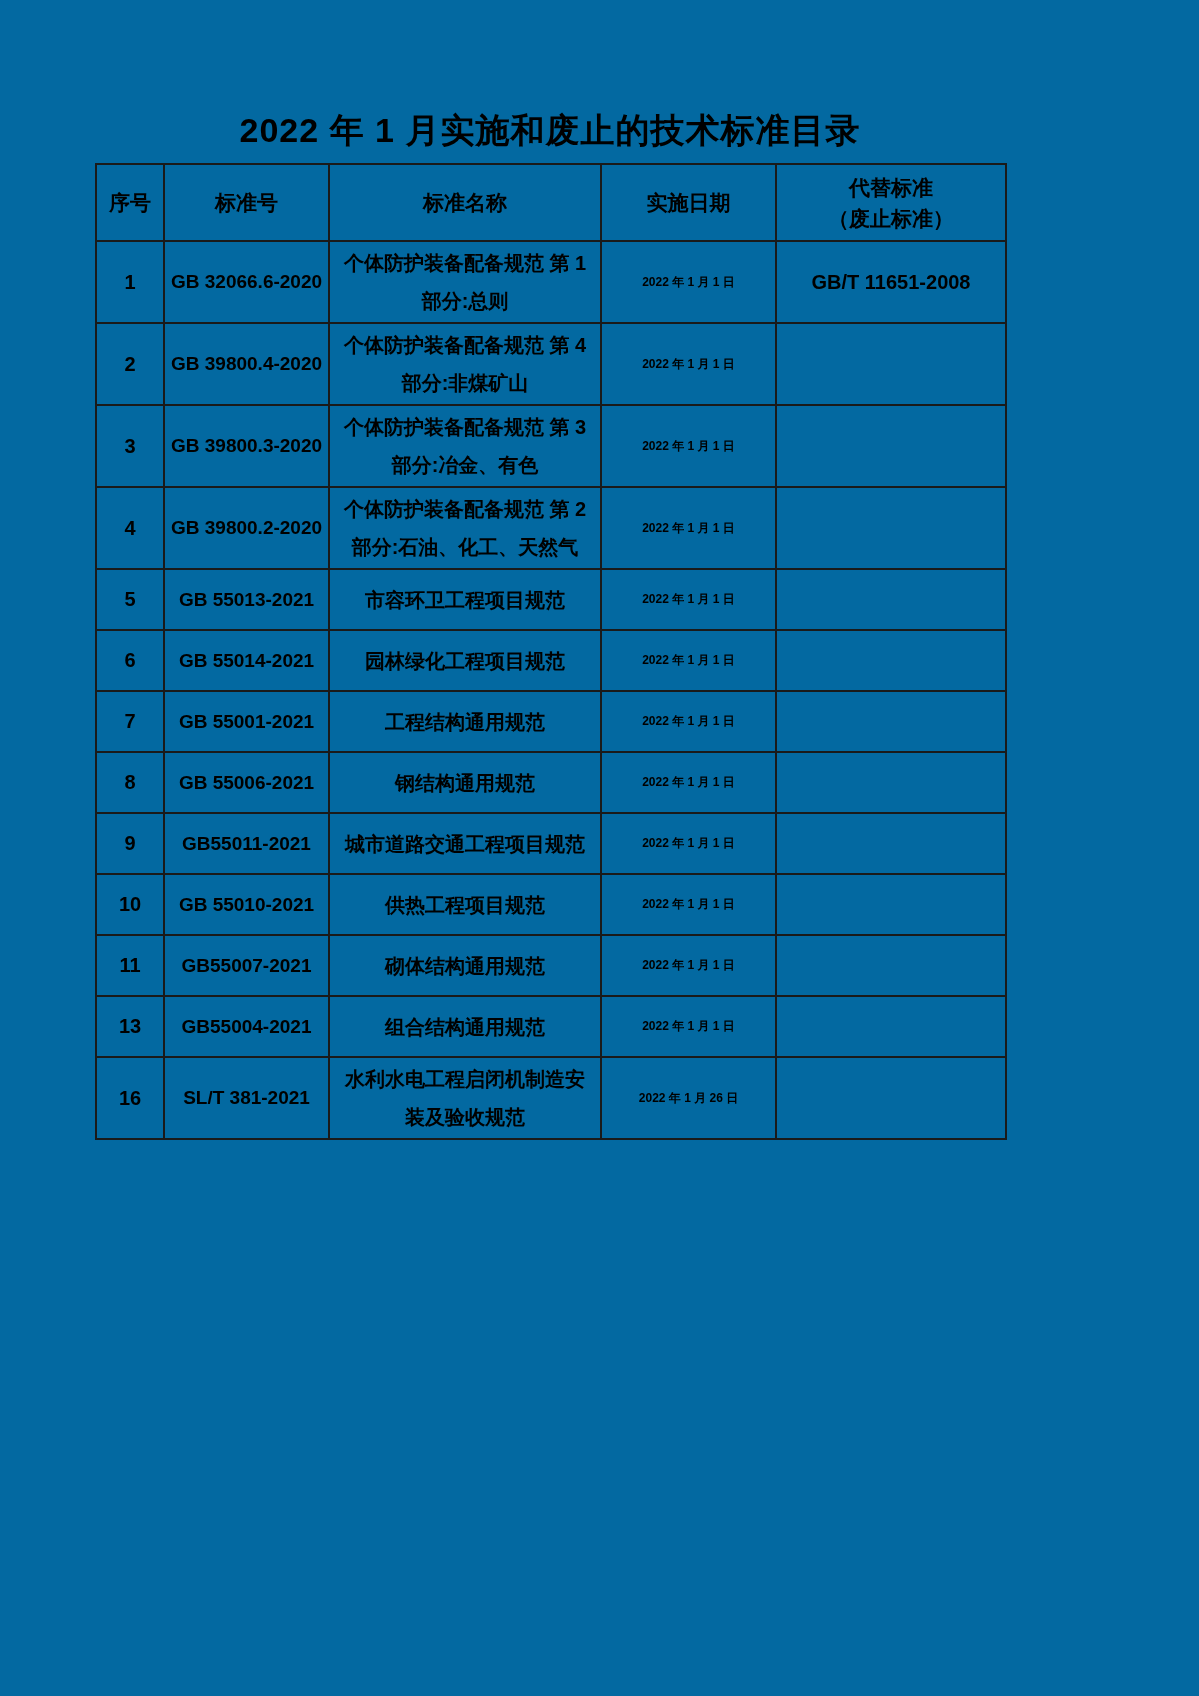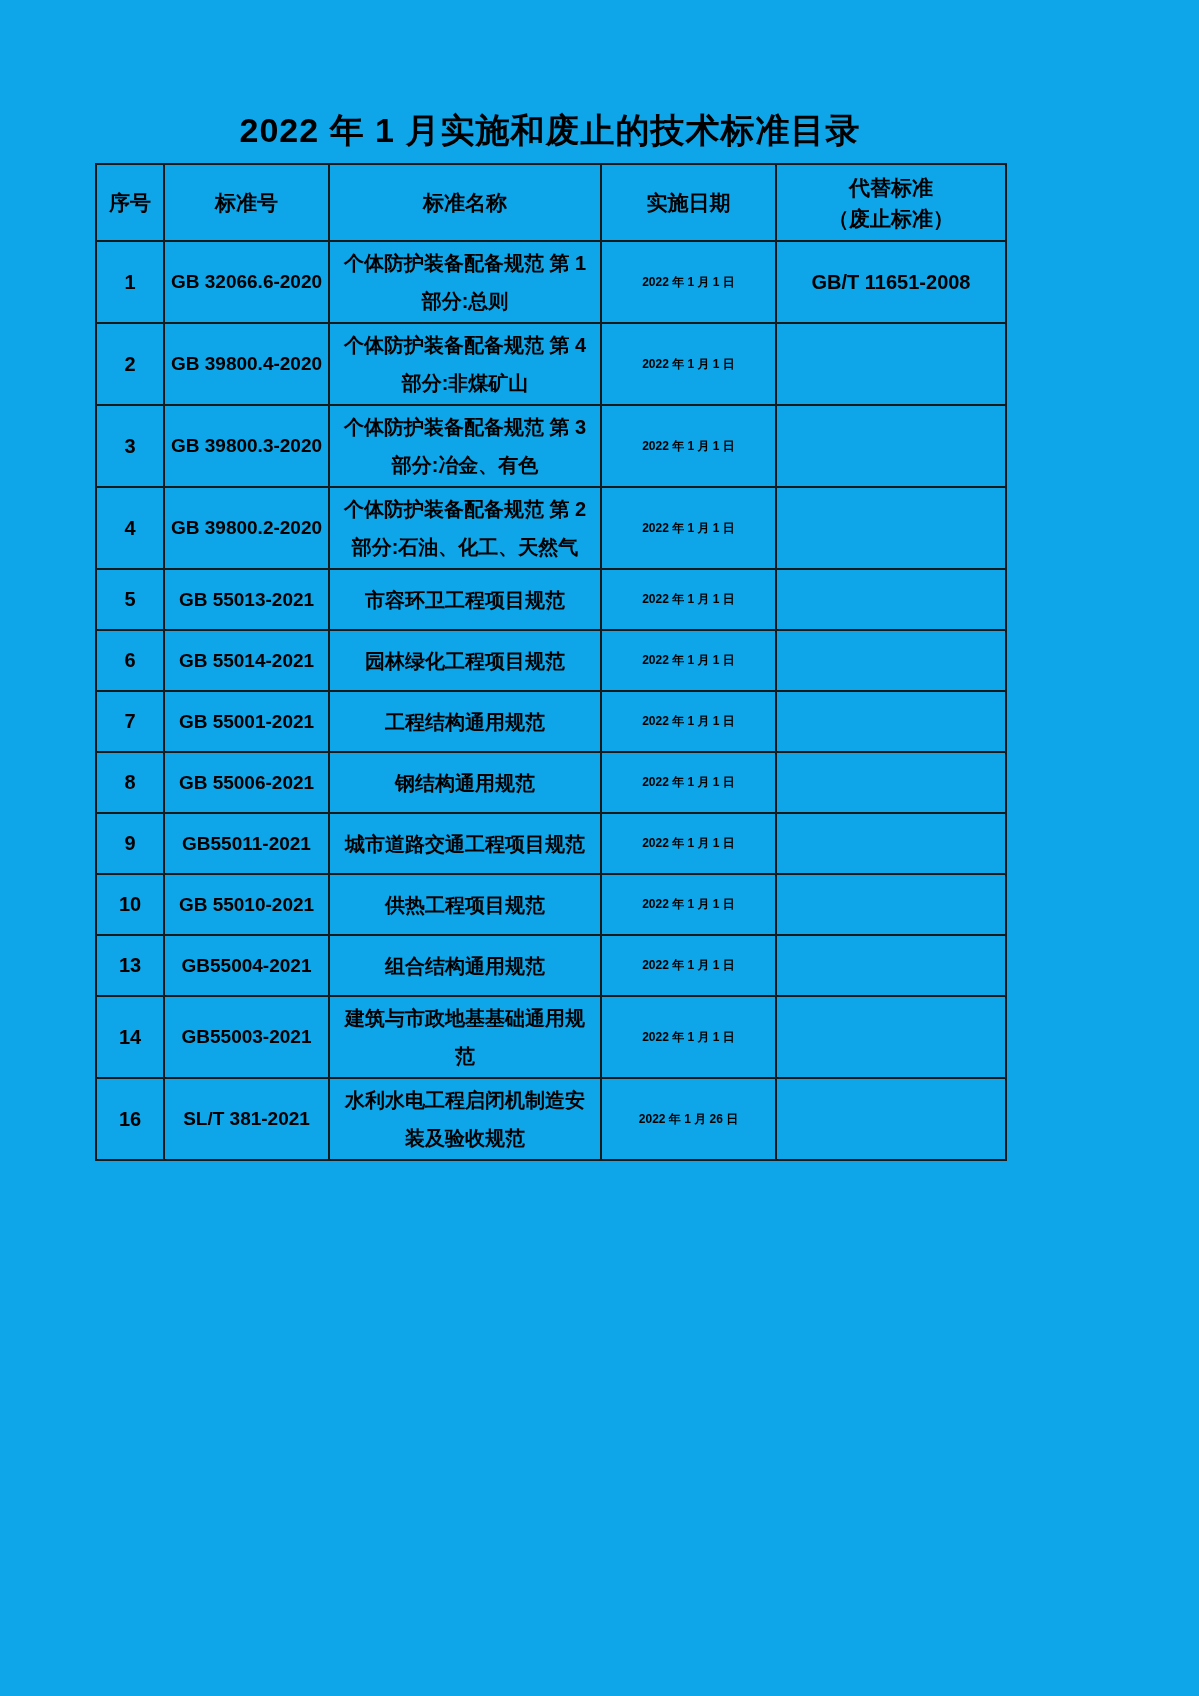--- a/index.html
+++ b/index.html
@@ -5,21 +5,21 @@
   html, body {
     margin: 0;
     padding: 0;
     background: #ffffff;
     font-family: "Liberation Sans", "DejaVu Sans", sans-serif;
   }
   .page {
     position: relative;
     width: 1199px;
     height: 1696px;
-    background: #0ea5e9;
+    background: #0369a1;
     overflow: hidden;
   }
   .doc-title {
     position: absolute;
     top: 108px;
     left: 95px;
     width: 910px;
     margin: 0;
     text-align: center;
     font-size: 34px;
@@ -148,30 +148,30 @@
           <td class="cell-replace"></td>
         </tr>
         <tr>
           <td class="cell-no">10</td>
           <td class="cell-code">GB 55010-2021</td>
           <td class="cell-name">供热工程项目规范</td>
           <td class="cell-date">2022 年 1 月 1 日</td>
           <td class="cell-replace"></td>
         </tr>
         <tr>
-          <td class="cell-no">13</td>
-          <td class="cell-code">GB55004-2021</td>
-          <td class="cell-name">组合结构通用规范</td>
+          <td class="cell-no">11</td>
+          <td class="cell-code">GB55007-2021</td>
+          <td class="cell-name">砌体结构通用规范</td>
           <td class="cell-date">2022 年 1 月 1 日</td>
           <td class="cell-replace"></td>
         </tr>
         <tr>
-          <td class="cell-no">14</td>
-          <td class="cell-code">GB55003-2021</td>
-          <td class="cell-name">建筑与市政地基基础通用规范</td>
+          <td class="cell-no">13</td>
+          <td class="cell-code">GB55004-2021</td>
+          <td class="cell-name">组合结构通用规范</td>
           <td class="cell-date">2022 年 1 月 1 日</td>
           <td class="cell-replace"></td>
         </tr>
         <tr>
           <td class="cell-no">16</td>
           <td class="cell-code">SL/T 381-2021</td>
           <td class="cell-name">水利水电工程启闭机制造安装及验收规范</td>
           <td class="cell-date">2022 年 1 月 26 日</td>
           <td class="cell-replace"></td>
         </tr>

